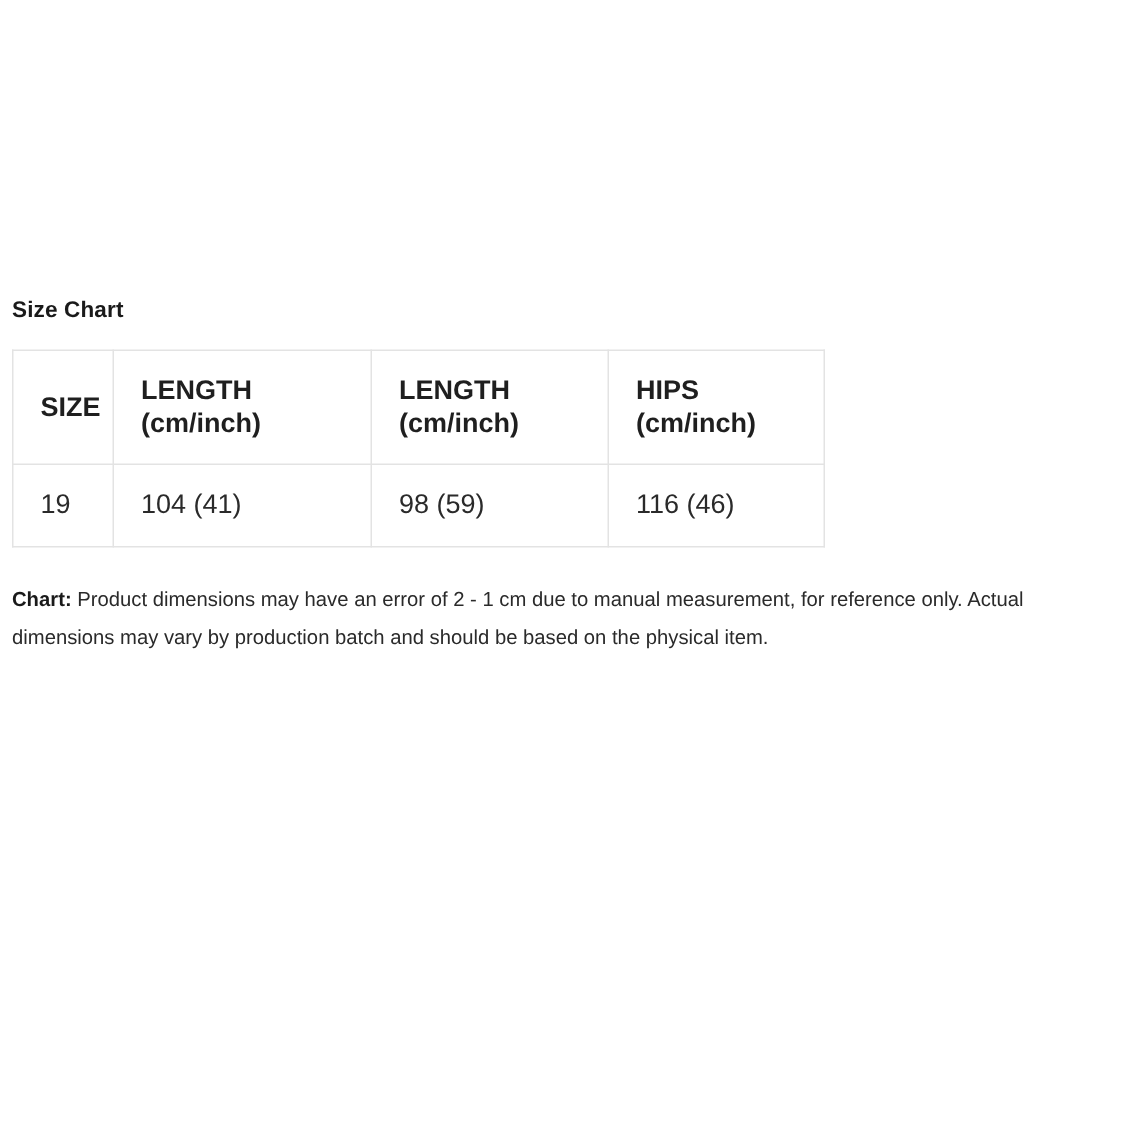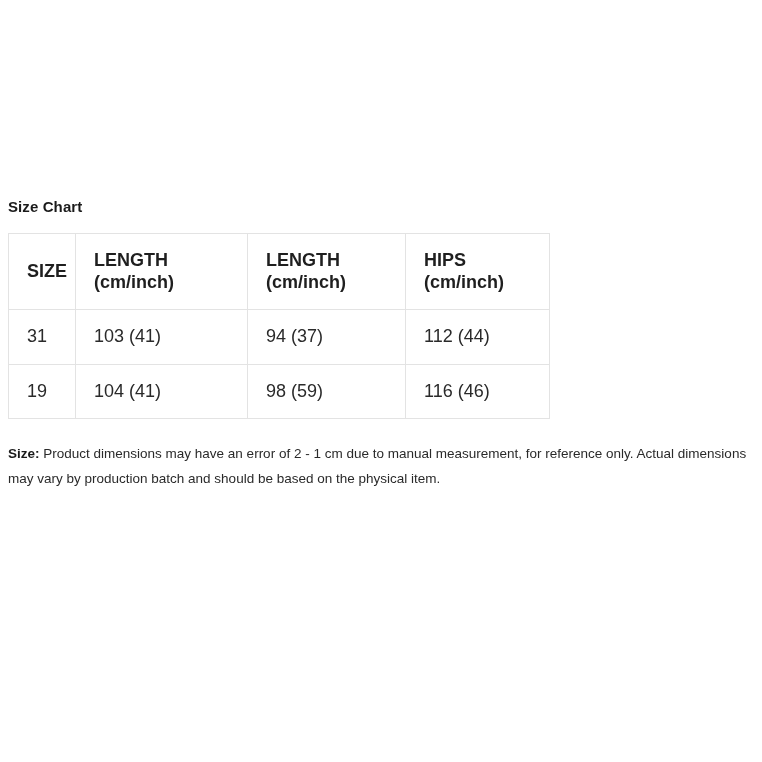--- a/index.html
+++ b/index.html
@@ -90,33 +90,27 @@
       <thead>
         <tr>
           <th>SIZE</th>
           <th>LENGTH (cm/inch)</th>
           <th>LENGTH (cm/inch)</th>
           <th>HIPS (cm/inch)</th>
         </tr>
       </thead>
       <tbody>
         <tr>
-          <td>31</td>
-          <td>103 (41)</td>
-          <td>94 (37)</td>
-          <td>112 (44)</td>
-        </tr>
-        <tr>
           <td>19</td>
           <td>104 (41)</td>
           <td>98 (59)</td>
           <td>116 (46)</td>
         </tr>
       </tbody>
     </table>
 
     <div class="note">
-      <span class="note-label">Size:</span><span> Product dimensions may have an error of 2 - 1 cm due to manual measurement, for reference only.</span>
+      <span class="note-label">Chart:</span><span> Product dimensions may have an error of 2 - 1 cm due to manual measurement, for reference only.</span>
       <span>Actual dimensions may vary by production batch and should be based on the physical item.</span>
     </div>
 
   </div>
 </div>
 
 </body></html>

